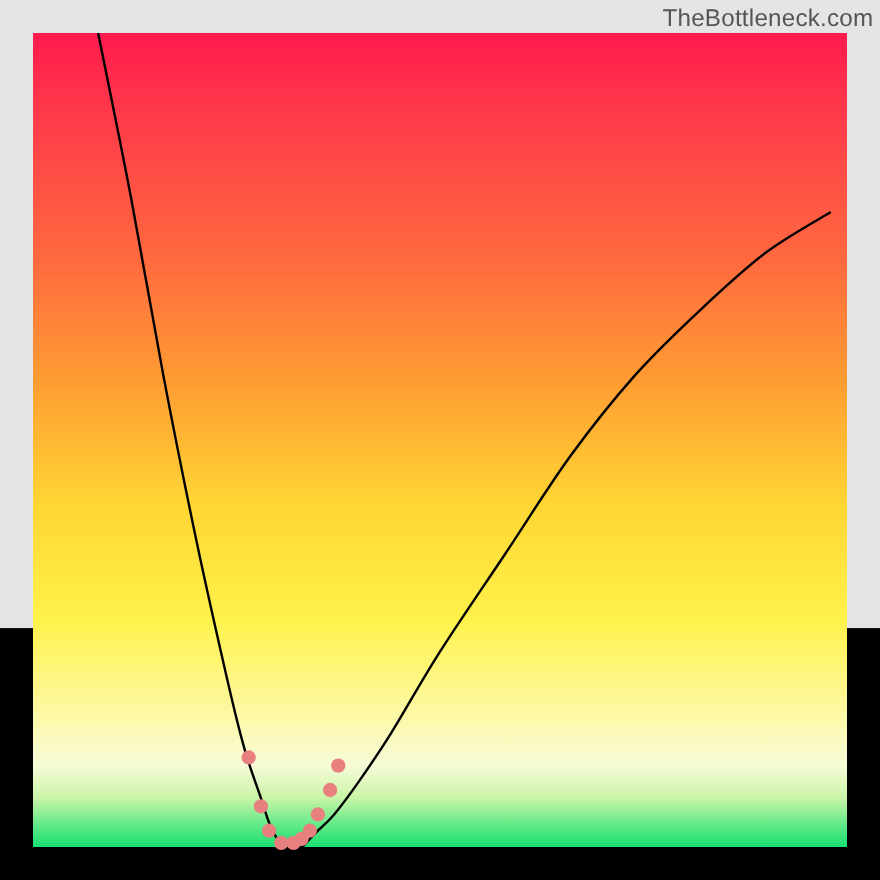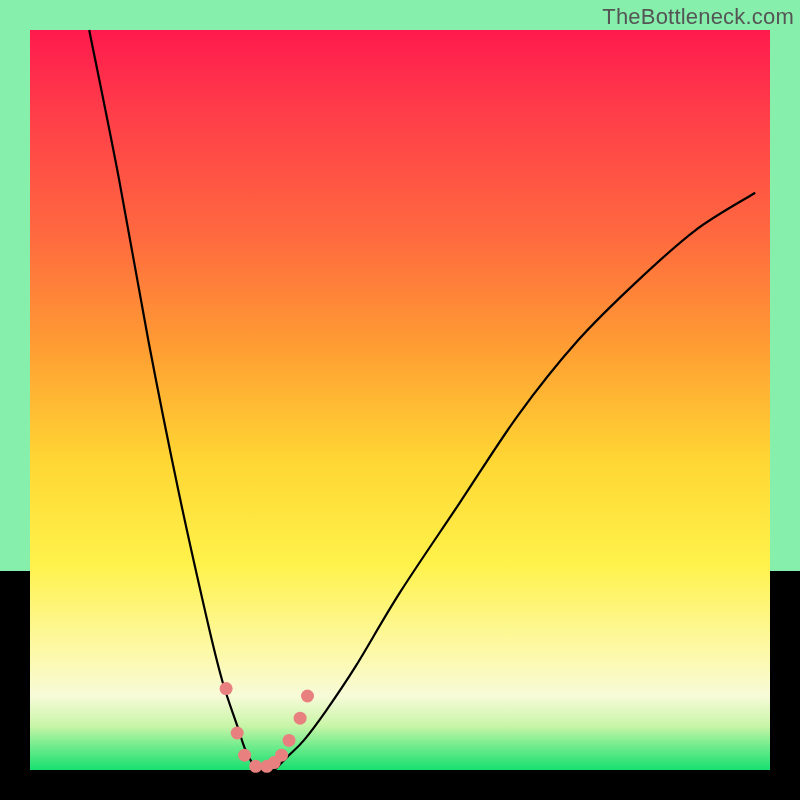--- a/index.html
+++ b/index.html
@@ -10,21 +10,21 @@
     background: #000;
     overflow: hidden;
     font-family: Arial, Helvetica, sans-serif;
   }
   .frame {
     position: absolute;
     left: 0;
     top: 0;
     width: 800px;
     height: 571px;
-    background: #86efac;
+    background: #e5e5e5;
   }
   .plot {
     position: absolute;
     left: 30px;
     top: 30px;
     width: 740px;
     height: 740px;
     
     background: linear-gradient(
       to bottom,

